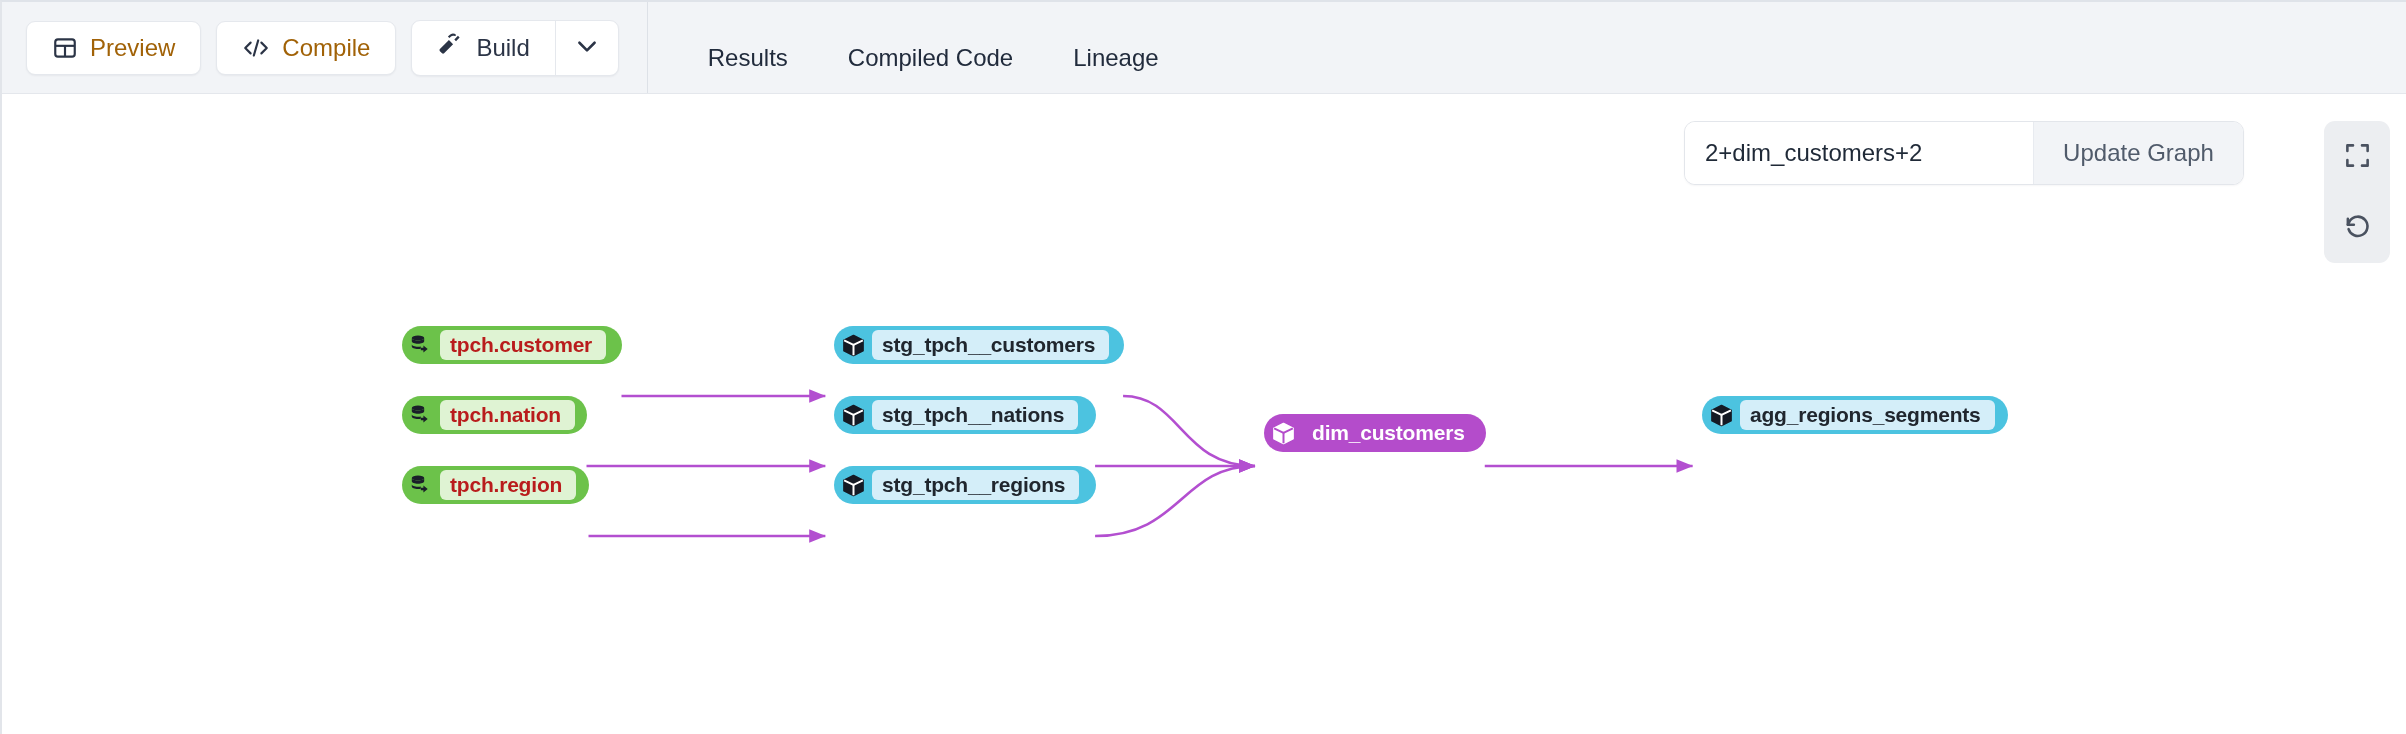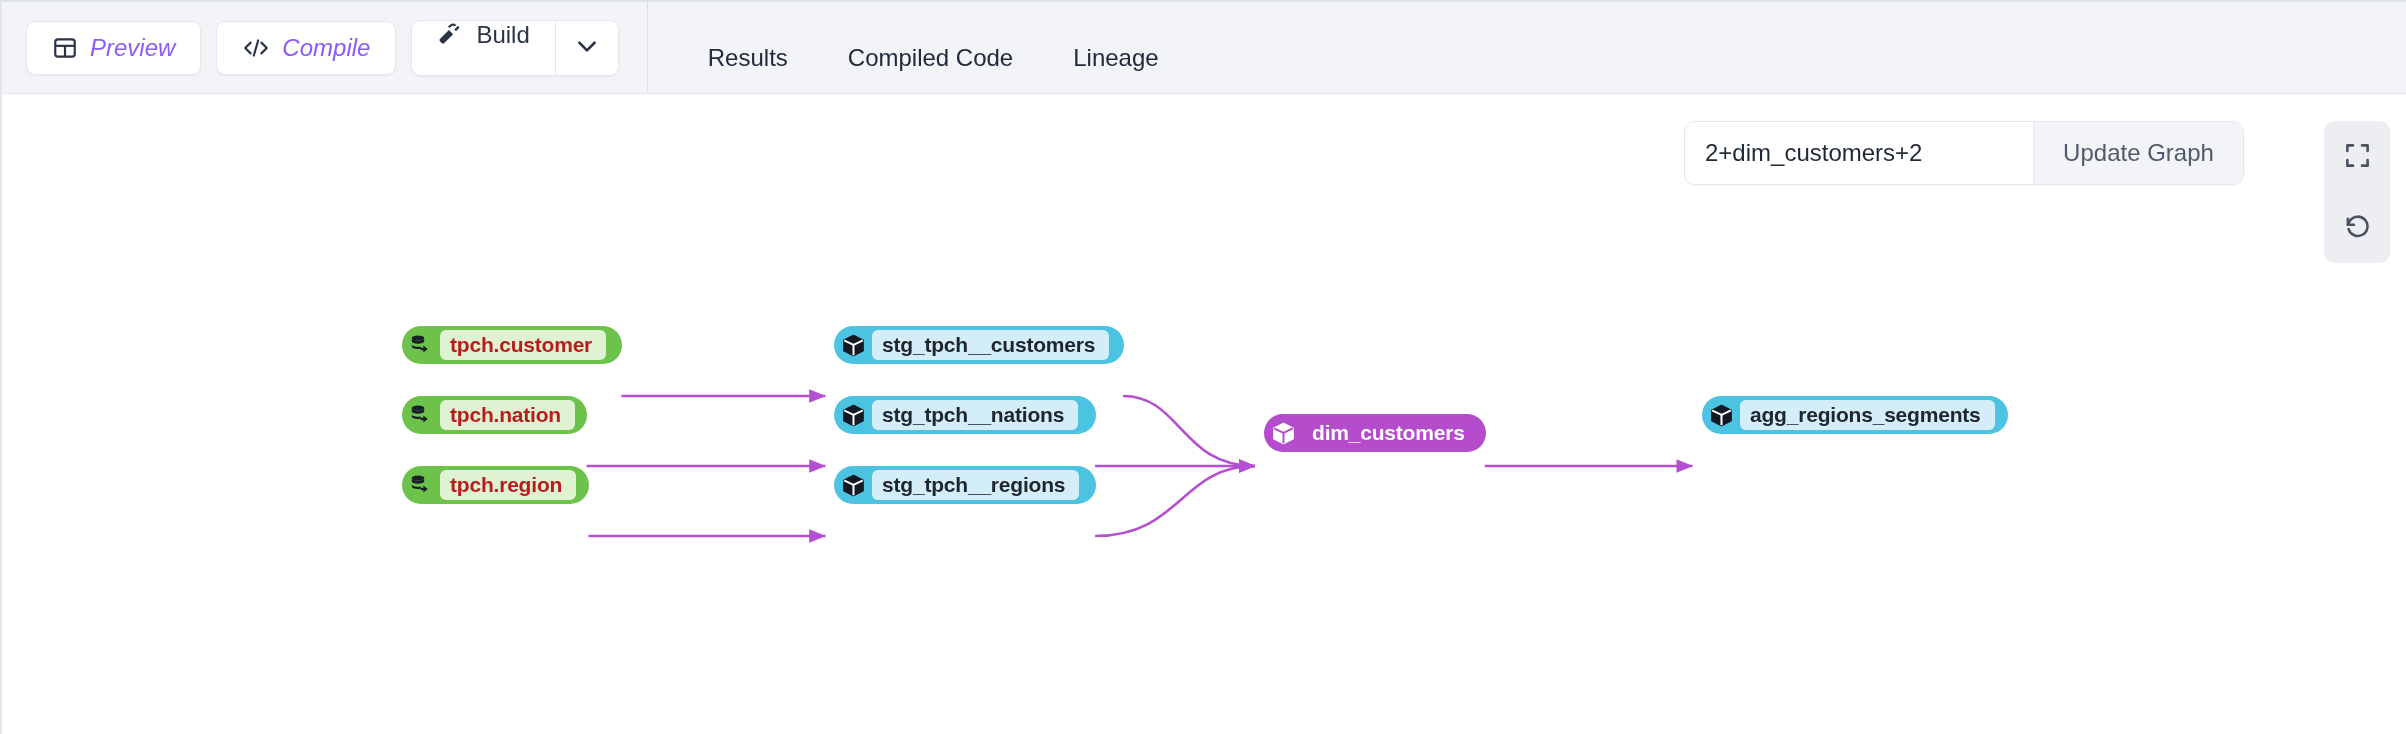--- a/index.html
+++ b/index.html
@@ -44,41 +44,41 @@
 
   .btn {
     display: inline-flex;
     align-items: center;
     gap: 12px;
     height: 54px;
     padding: 0 25px;
     background: #ffffff;
     border: 1px solid #e5e8ed;
     border-radius: 9px;
-    color: #8b5cf6;
+    color: #a16207;
     font-size: 24px;
     font-family: "Liberation Sans", sans-serif;
     cursor: pointer;
     box-shadow: 0 1px 2px rgba(16,24,40,0.05);
     white-space: nowrap;
-    font-style: italic;
   }
   .btn .ico { display: inline-flex; align-items: center; }
 
   .btn-split {
     display: inline-flex;
     align-items: stretch;
     background: #ffffff;
     border: 1px solid #e5e8ed;
     border-radius: 9px;
     box-shadow: 0 1px 2px rgba(16,24,40,0.05);
     overflow: hidden;
   }
   .btn-split .main {
     display: inline-flex;
+    align-items: center;
     gap: 12px;
     height: 54px;
     padding: 0 25px;
     color: #2b3446;
     font-size: 24px;
     cursor: pointer;
     background: transparent;
     border: none;
     border-right: 1px solid #e5e8ed;
     font-family: "Liberation Sans", sans-serif;

